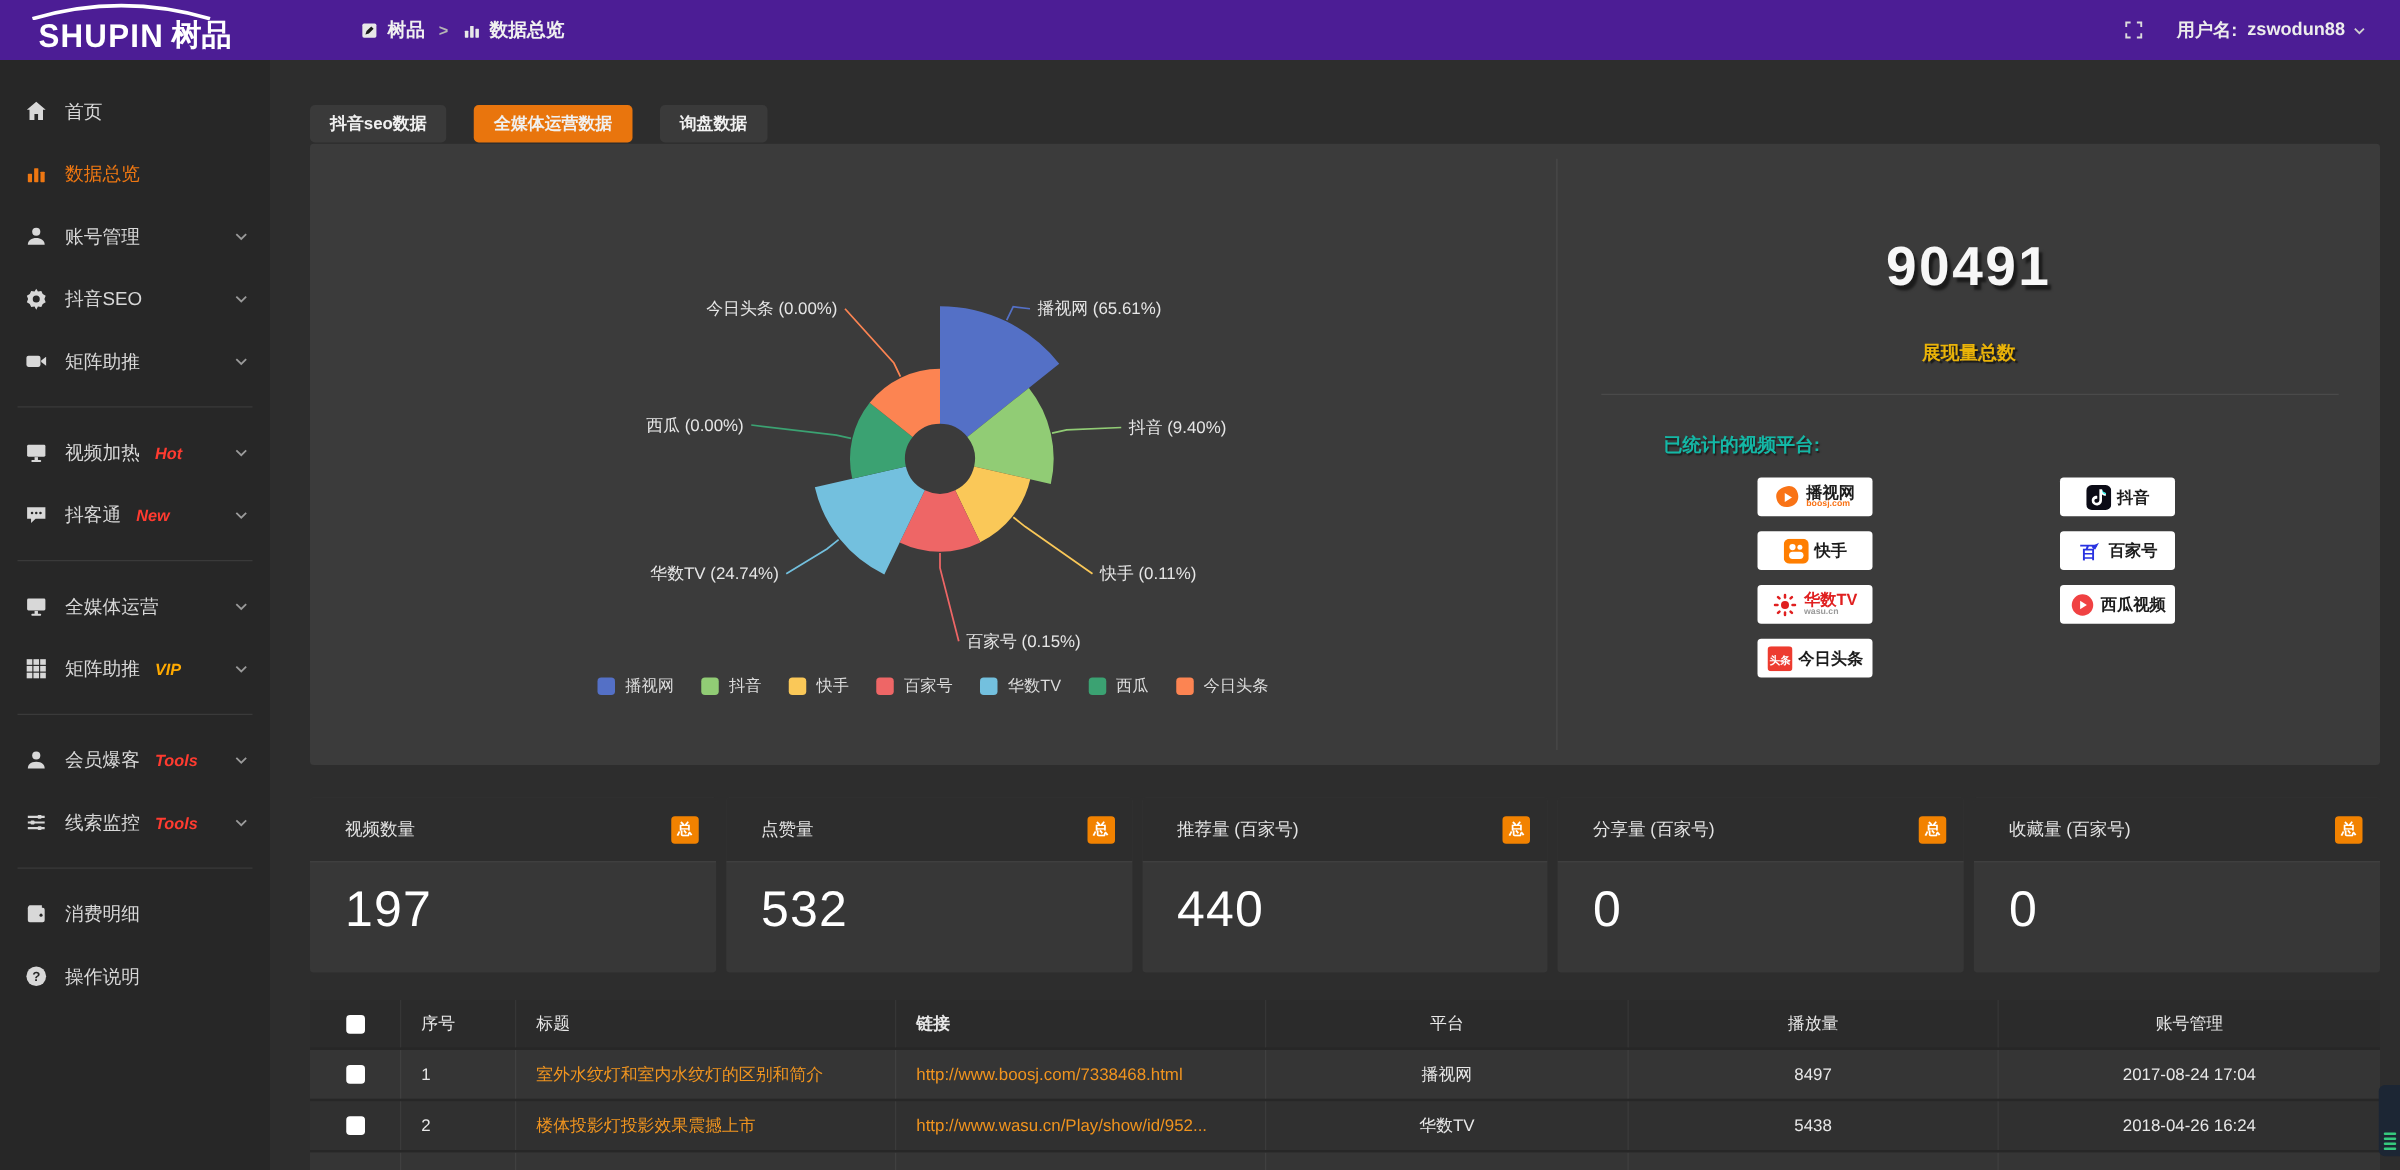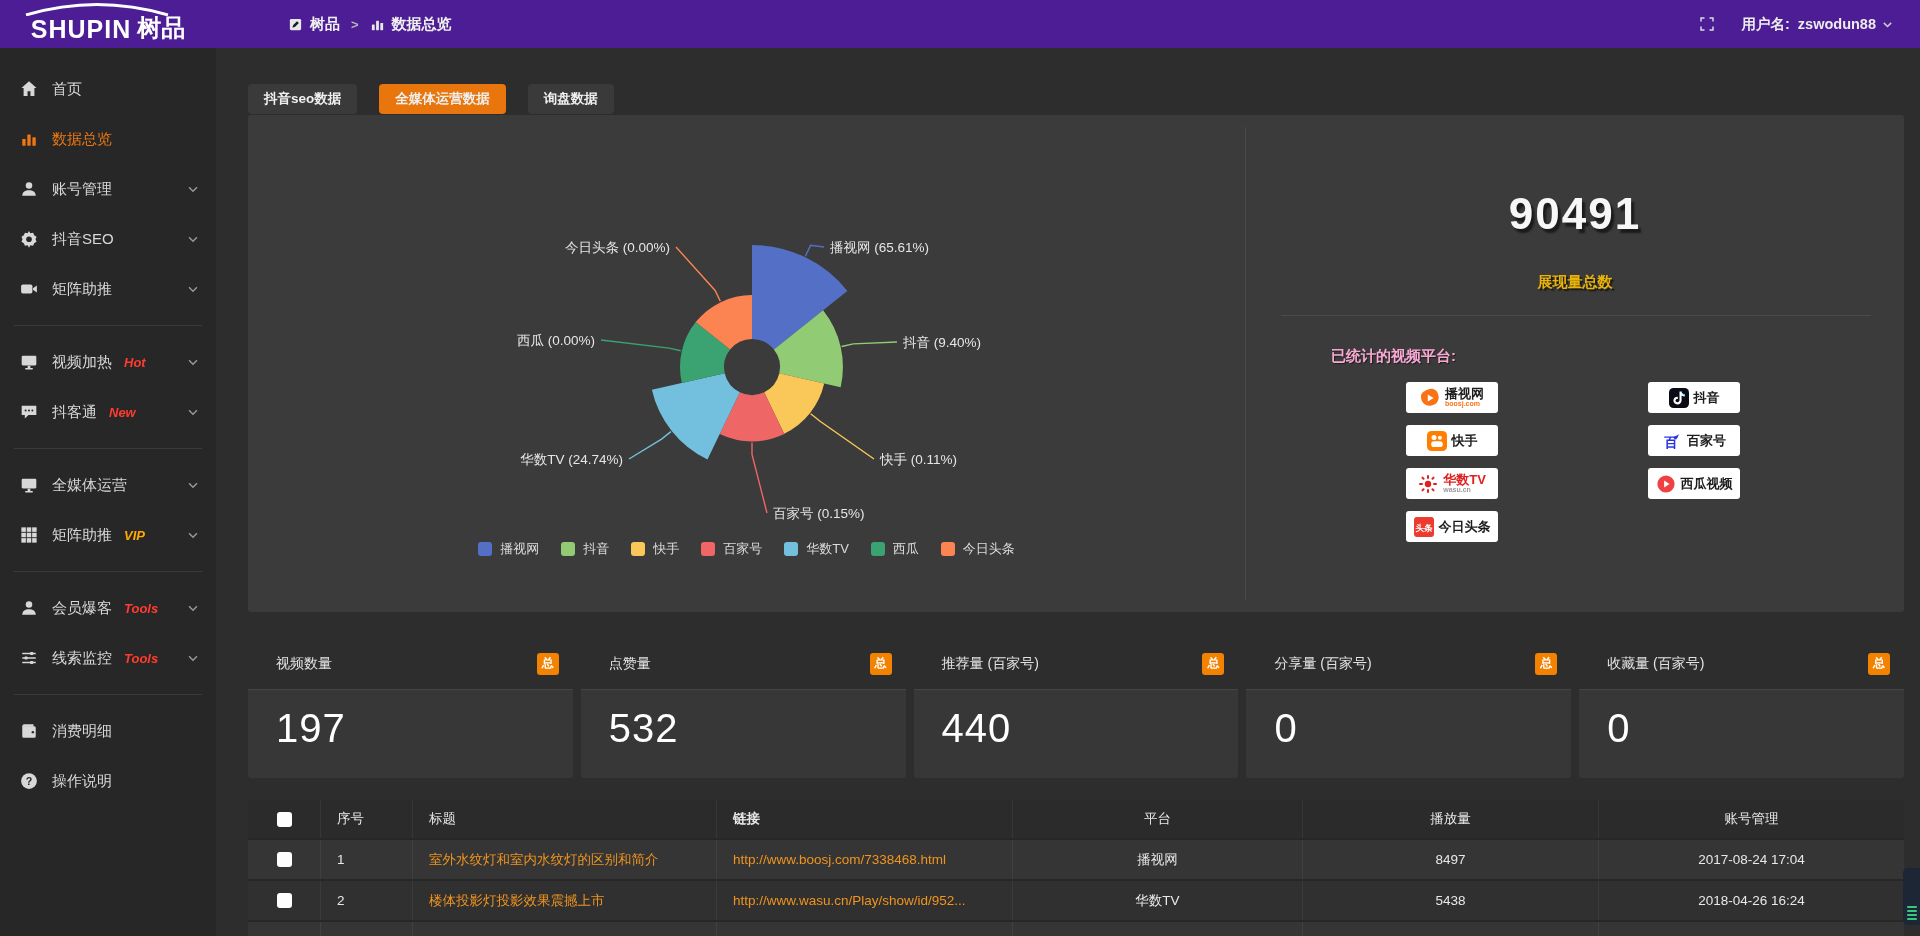--- a/index.html
+++ b/index.html
@@ -48,21 +48,21 @@
   .lg-item{display:flex;align-items:center;gap:8px;cursor:pointer;}
   .lg-sq{width:14px;height:14px;border-radius:3px;}
   .lg-txt{font-size:13px;color:#dcdcdc;}
   .v-divider{position:absolute;left:997px;top:12px;width:1px;height:473px;background:#4a4a4a;}
   .summary-region{position:absolute;left:998px;top:0;width:658px;height:497px;}
   .big-num{position:absolute;left:0;top:74px;width:100%;text-align:center;color:#f7f7f7;
     font-size:44px;font-weight:800;letter-spacing:2px;text-shadow:3px 4px 2px rgba(0,0,0,.55);}
   .big-label{position:absolute;left:0;top:158px;width:100%;text-align:center;color:#eab308;
     font-size:15px;font-weight:bold;text-shadow:2px 2px 1px rgba(0,0,0,.6);}
   .h-divider{position:absolute;left:35px;top:200px;width:590px;height:1px;background:#4a4a4a;}
-  .platforms-title{position:absolute;left:85px;top:232px;color:#f9a8d4;font-size:15px;font-weight:bold;
+  .platforms-title{position:absolute;left:85px;top:232px;color:#14b8a6;font-size:15px;font-weight:bold;
     text-shadow:1px 1px 1px rgba(0,0,0,.5);}
   .badge-col{position:absolute;top:267px;display:flex;flex-direction:column;gap:12px;}
   .badge-col.c1{left:160px;} .badge-col.c2{left:402px;}
   .pf-badge{width:92px;height:31px;background:#fff;border-radius:3px;display:flex;align-items:center;
     justify-content:center;gap:5px;padding:0 4px;}
   .pf-badge .lg{width:20px;height:20px;flex:none;}
   .pf-name{font-weight:bold;color:#1c1c1c;font-size:13px;line-height:1.05;white-space:nowrap;}
   .pf-sub{font-size:7px;font-weight:bold;line-height:1.1;}
   
   #cards{position:absolute;left:248px;top:638px;width:1656px;height:140px;display:flex;gap:8px;}

